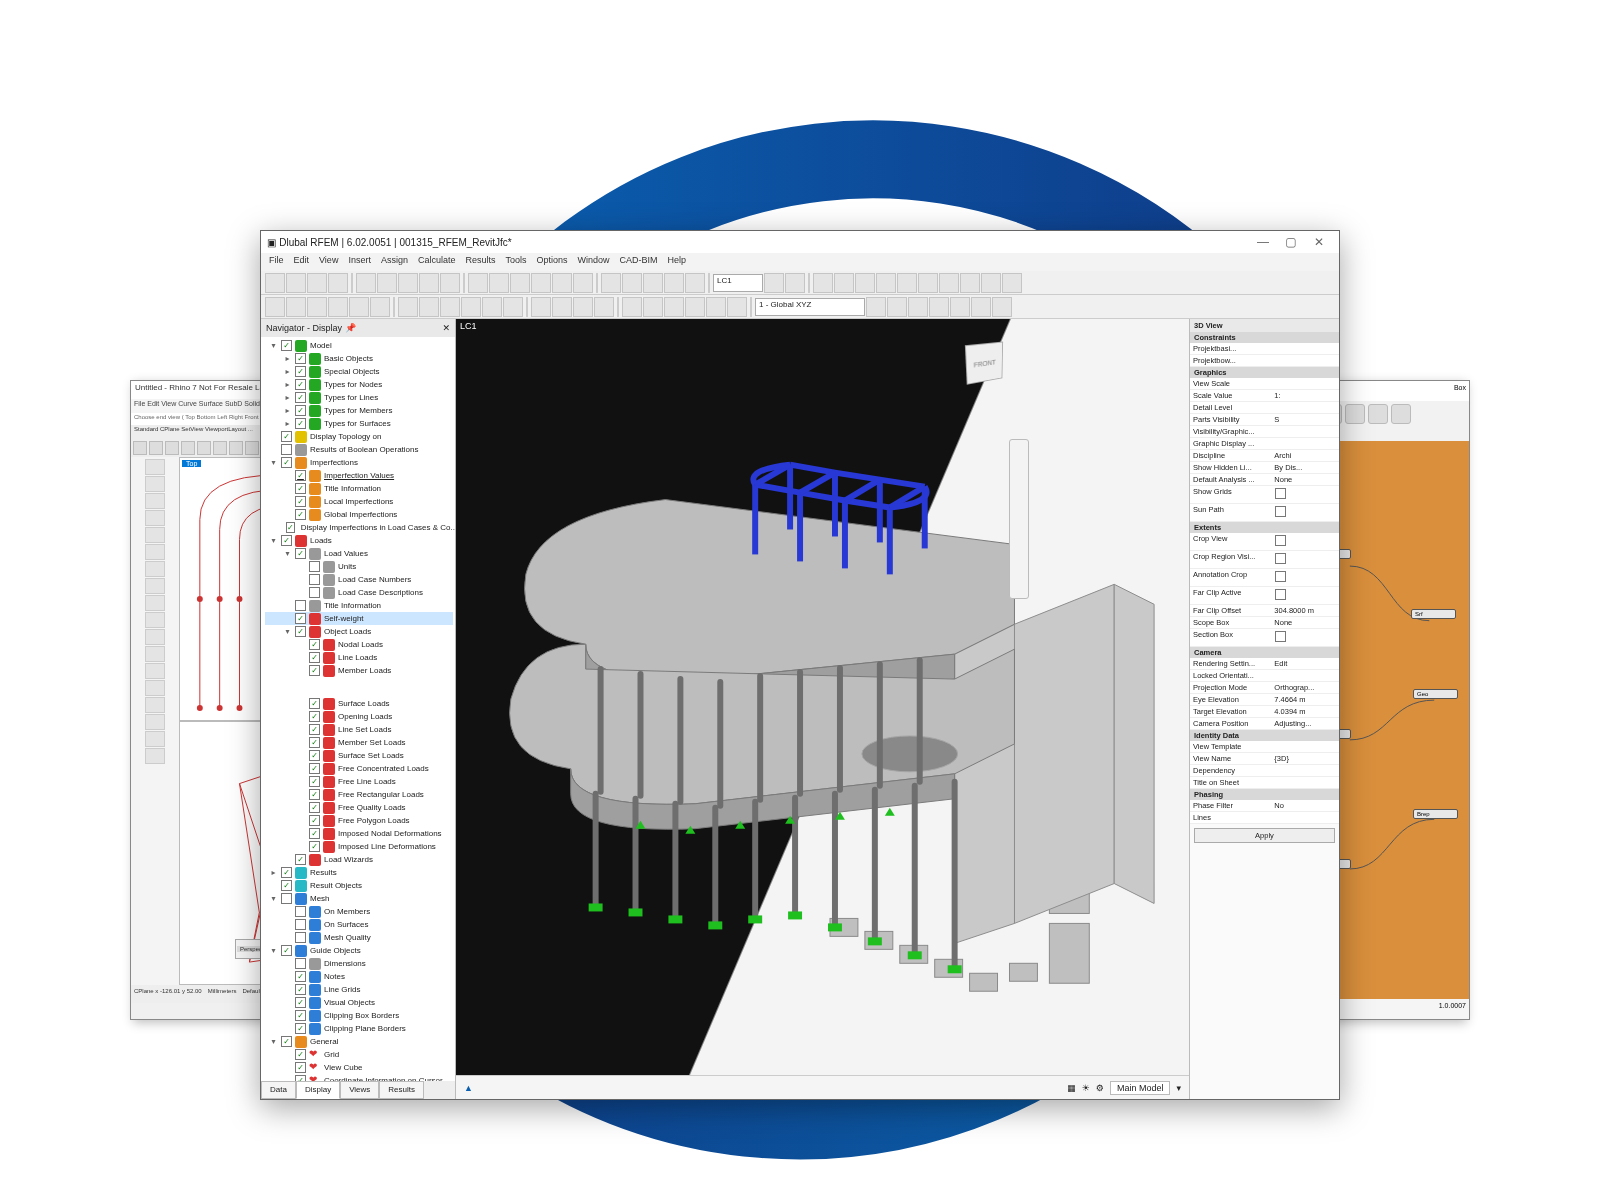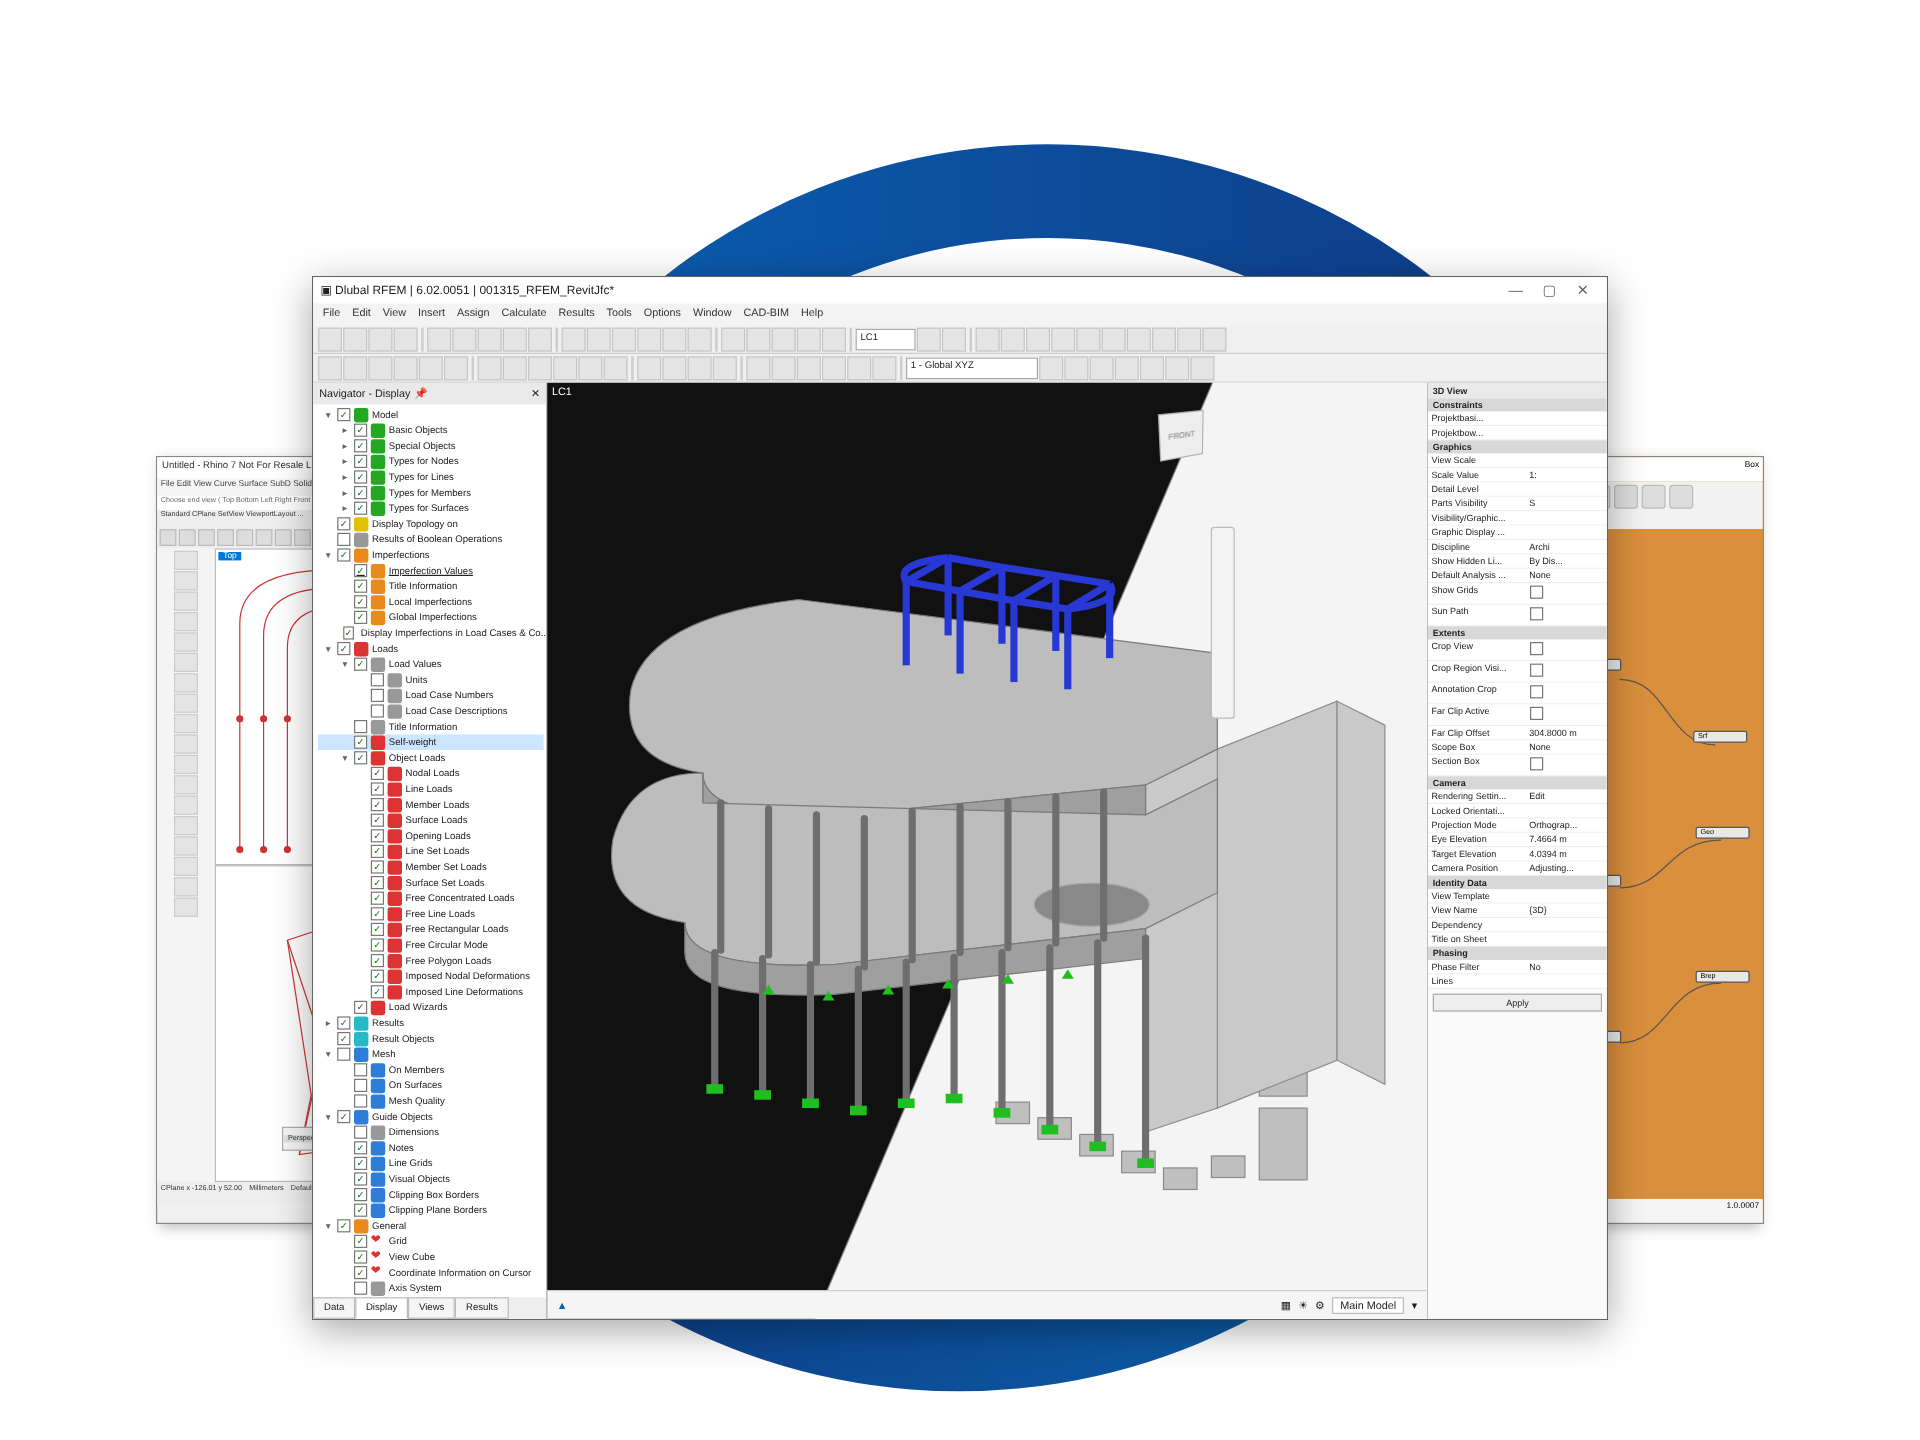--- a/index.html
+++ b/index.html
@@ -563,21 +563,21 @@
             <span class="cb on"></span>
             <span class="ic red"></span>
             <span>Line Loads</span>
           </div>
           <div class="row" style="padding-left: 32px;">
             <span class="tw"></span>
             <span class="cb on"></span>
             <span class="ic red"></span>
             <span>Member Loads</span>
           </div>
-          <div class="row" style="padding-left: 32px;">
+          <div class="row" style="padding-left: 32px; margin-top: 20px;">
             <span class="tw"></span>
             <span class="cb on"></span>
             <span class="ic red"></span>
             <span>Surface Loads</span>
           </div>
           <div class="row" style="padding-left: 32px;">
             <span class="tw"></span>
             <span class="cb on"></span>
             <span class="ic red"></span>
             <span>Opening Loads</span>
@@ -615,21 +615,21 @@
           <div class="row" style="padding-left: 32px;">
             <span class="tw"></span>
             <span class="cb on"></span>
             <span class="ic red"></span>
             <span>Free Rectangular Loads</span>
           </div>
           <div class="row" style="padding-left: 32px;">
             <span class="tw"></span>
             <span class="cb on"></span>
             <span class="ic red"></span>
-            <span>Free Circular Mode</span>
+            <span>Free Quality Loads</span>
           </div>
           <div class="row" style="padding-left: 32px;">
             <span class="tw"></span>
             <span class="cb on"></span>
             <span class="ic red"></span>
             <span>Free Polygon Loads</span>
           </div>
           <div class="row" style="padding-left: 32px;">
             <span class="tw"></span>
             <span class="cb on"></span>

